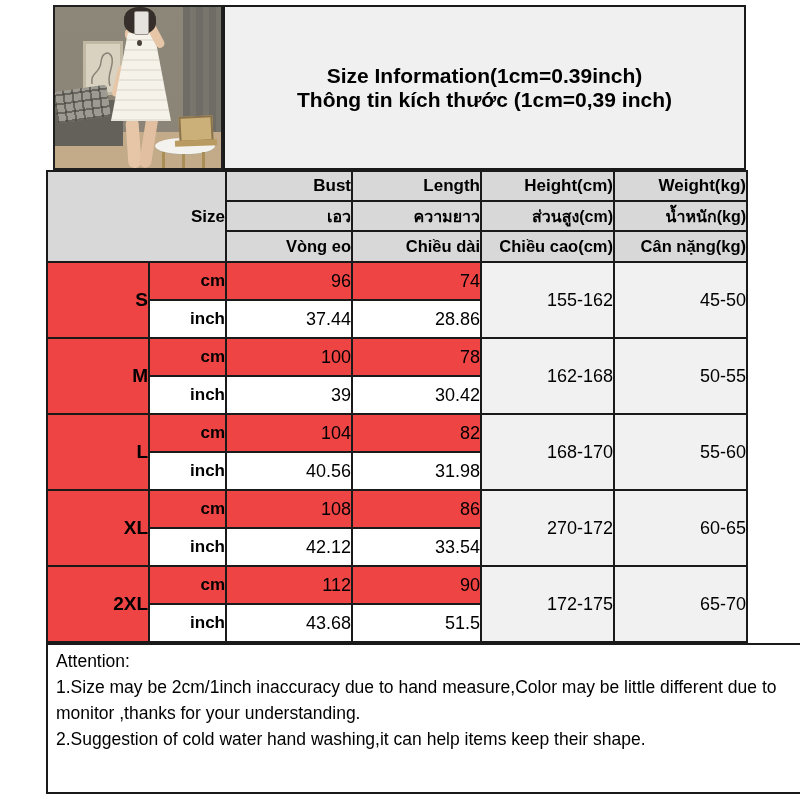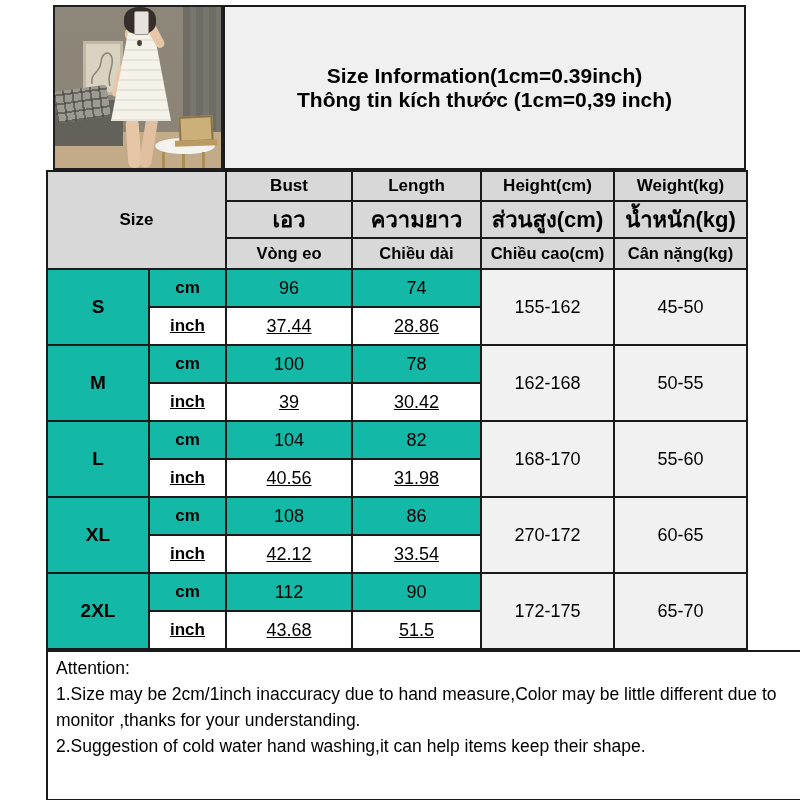--- a/index.html
+++ b/index.html
@@ -55,33 +55,33 @@
     flex:1;box-sizing:border-box;border:2px solid #1a1a1a;background:#f0f0f0;
     display:flex;flex-direction:column;align-items:center;justify-content:center;
     text-align:center;gap:0;
   }
   .title-en,.title-vi{font-size:21px;font-weight:bold;}
   .title-th{font-size:19px;font-weight:bold;}
 
   
   table.size-table{border-collapse:collapse;table-layout:fixed;width:700px;}
   table.size-table td{
-    border:2px solid #1a1a1a;text-align:center;vertical-align:middle;
+    border:2px solid #1a1a1a;text-align:right;vertical-align:middle;
     padding:0;overflow:hidden;
   }
   .hdr{background:#d8d8d8;font-weight:bold;}
   .hdr-en td{height:28px;font-size:17px;}
-  .hdr-th td{height:28px;font-size:22px;}
+  .hdr-th td{height:28px;font-size:16px;}
   .hdr-vi td{height:29px;font-size:16.5px;}
   .corner-size{background:#d8d8d8;font-weight:bold;font-size:36px;}
   tr.sub-row td{height:36px;}
   .size-cell{background:#d8d8d8;font-weight:bold;font-size:19px;}
   .unit-cell{font-weight:bold;font-size:17px;}
-  .row-cm td{background:#14b8a6;}
-  .row-inch td{background:#ffffff;text-decoration:underline;}
+  .row-cm td{background:#ef4444;}
+  .row-inch td{background:#ffffff;}
   .val{font-size:18px;font-weight:normal;}
   .merged{background:#f1f1f1 !important;font-size:18px;font-weight:normal;}
 
   
   .attention-box{
     box-sizing:border-box;width:788px;height:151px;border:2px solid #1a1a1a;
     background:#fff;padding:3px 8px;font-size:17.5px;line-height:26px;
   }
 </style>
 </head>

